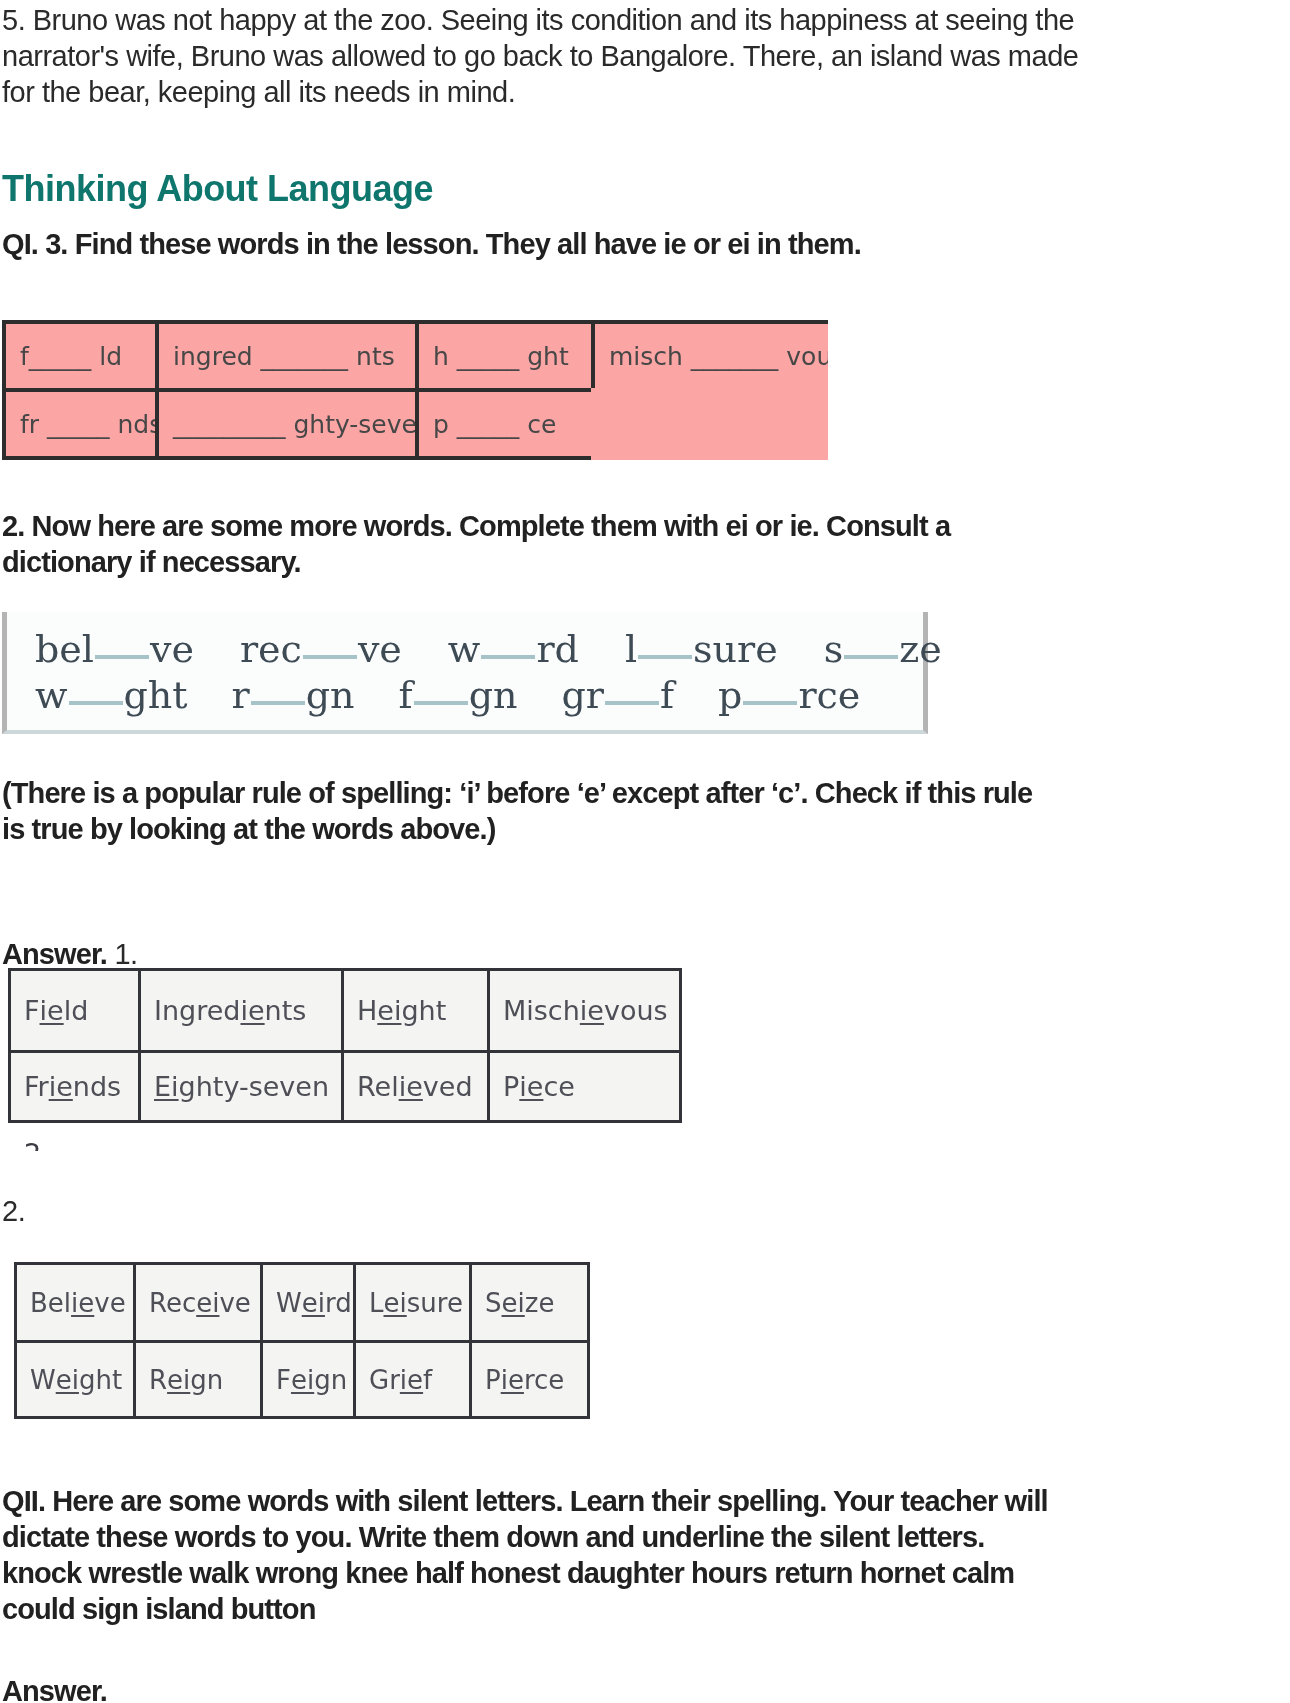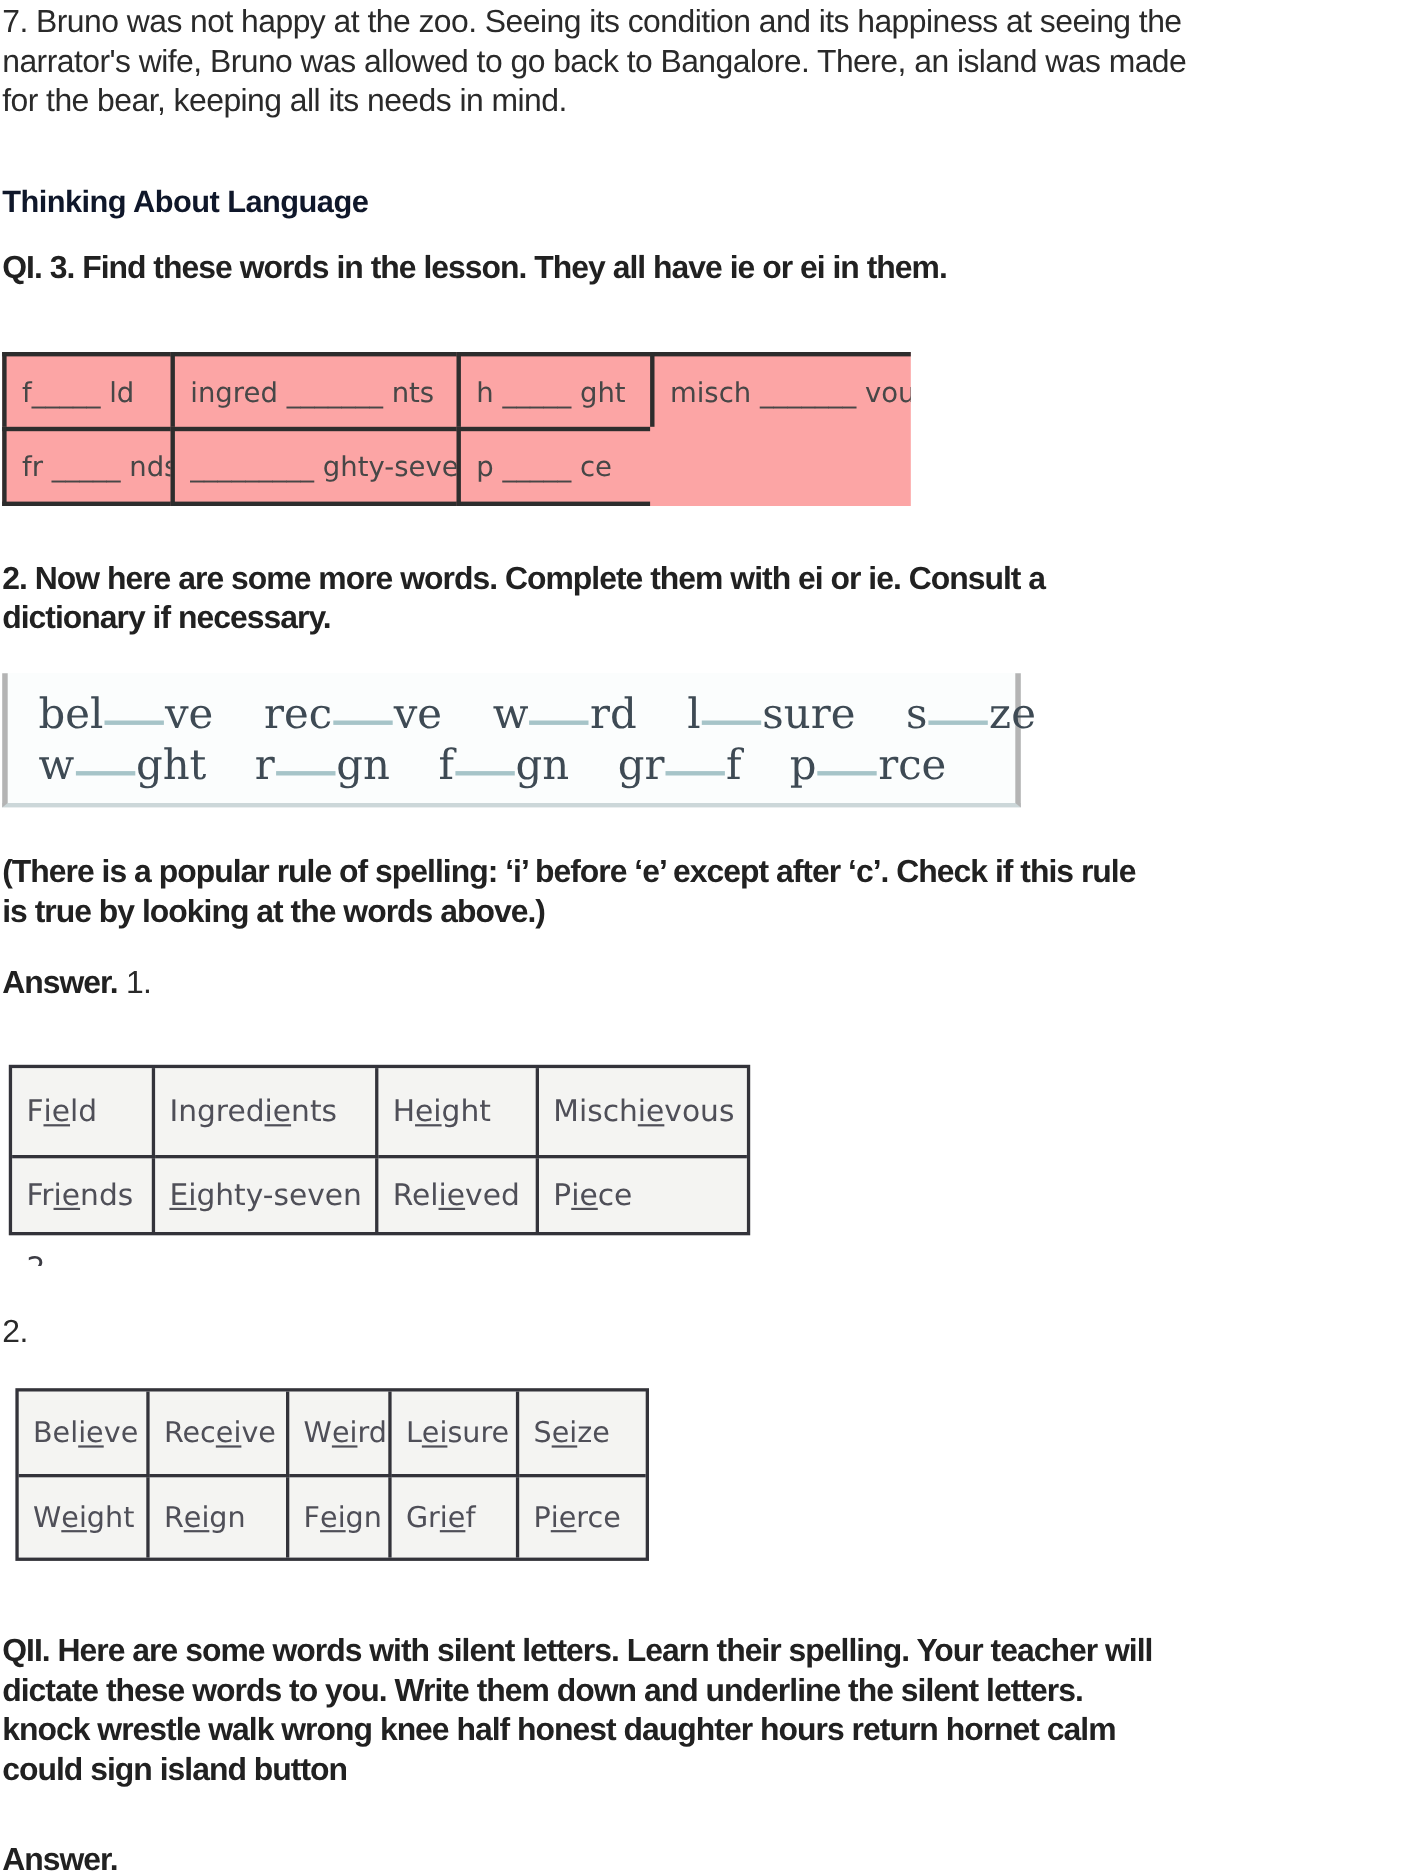--- a/index.html
+++ b/index.html
@@ -10,22 +10,22 @@
     font-family:"Liberation Sans", sans-serif;
     color:#262626;
   }
   .abs { position:absolute; }
   .para {
     font-size:29px; line-height:36px; letter-spacing:-0.5px;
     white-space:pre; color:#2a2a2a;
   }
   .bold { font-weight:bold; letter-spacing:-0.9px; color:#212121; }
   .blue-heading {
-    font-size:28px; font-weight:bold; letter-spacing:-0.5px;
-    color:#0f172a;
+    font-size:36px; font-weight:bold; letter-spacing:-0.5px;
+    color:#0f766e;
   }
   
   .t1 {
     left:2px; top:320px; width:826px;
     display:grid; grid-template-columns:153px 260px 176px 1fr;
     font-family:"DejaVu Sans", sans-serif;
     font-size:25px; color:#474747; background:#fca5a5;
   }
   .t1-cell {
     border-left:4px solid #2d2d2d; border-top:4px solid #2d2d2d;
@@ -71,21 +71,21 @@
     left:24px; top:1138px; width:30px; height:13px; overflow:hidden;
     font-family:"DejaVu Sans", sans-serif; font-size:27px; color:#3c3c44;
   }
   .num { font-size:29px; color:#2a2a2a; }
 </style>
 </head>
 <body>
 
 <div class="page">
 
-  <p class="abs para" style="left:2px; top:2px;">7. Bruno was not happy at the zoo. Seeing its condition and its happiness at seeing the
+  <p class="abs para" style="left:2px; top:2px;">5. Bruno was not happy at the zoo. Seeing its condition and its happiness at seeing the
 narrator's wife, Bruno was allowed to go back to Bangalore. There, an island was made
 for the bear, keeping all its needs in mind.</p>
 
   <h2 class="abs blue-heading" style="left:2px; top:168px;">Thinking About Language</h2>
 
   <p class="abs para bold" style="left:2px; top:226px;">QI. 3. Find these words in the lesson. They all have ie or ei in them.</p>
 
   <div class="abs t1">
     <div class="t1-cell">f_____ ld</div>
     <div class="t1-cell">ingred _______ nts</div>
@@ -112,21 +112,21 @@
       <span class="word"><span>r</span><span class="blank"></span><span>gn</span></span>
       <span class="word"><span>f</span><span class="blank"></span><span>gn</span></span>
       <span class="word"><span>gr</span><span class="blank"></span><span>f</span></span>
       <span class="word"><span>p</span><span class="blank"></span><span>rce</span></span>
     </div>
   </div>
 
   <p class="abs para bold" style="left:2px; top:775px;">(There is a popular rule of spelling: ‘i’ before ‘e’ except after ‘c’. Check if this rule
 is true by looking at the words above.)</p>
 
-  <p class="abs para" style="left:2px; top:876px;"><span class="bold">Answer.</span><span> </span><span class="num">1.</span></p>
+  <p class="abs para" style="left:2px; top:936px;"><span class="bold">Answer.</span><span> </span><span class="num">1.</span></p>
 
   <div class="abs ans ans1">
     <div class="a-cell r1"><span>F</span><span class="ul">ie</span><span>ld</span></div>
     <div class="a-cell r1"><span>Ingred</span><span class="ul">ie</span><span>nts</span></div>
     <div class="a-cell r1"><span>H</span><span class="ul">ei</span><span>ght</span></div>
     <div class="a-cell r1 last"><span>Misch</span><span class="ul">ie</span><span>vous</span></div>
     <div class="a-cell"><span>Fr</span><span class="ul">ie</span><span>nds</span></div>
     <div class="a-cell"><span></span><span class="ul">Ei</span><span>ghty-seven</span></div>
     <div class="a-cell"><span>Rel</span><span class="ul">ie</span><span>ved</span></div>
     <div class="a-cell last"><span>P</span><span class="ul">ie</span><span>ce</span></div>

